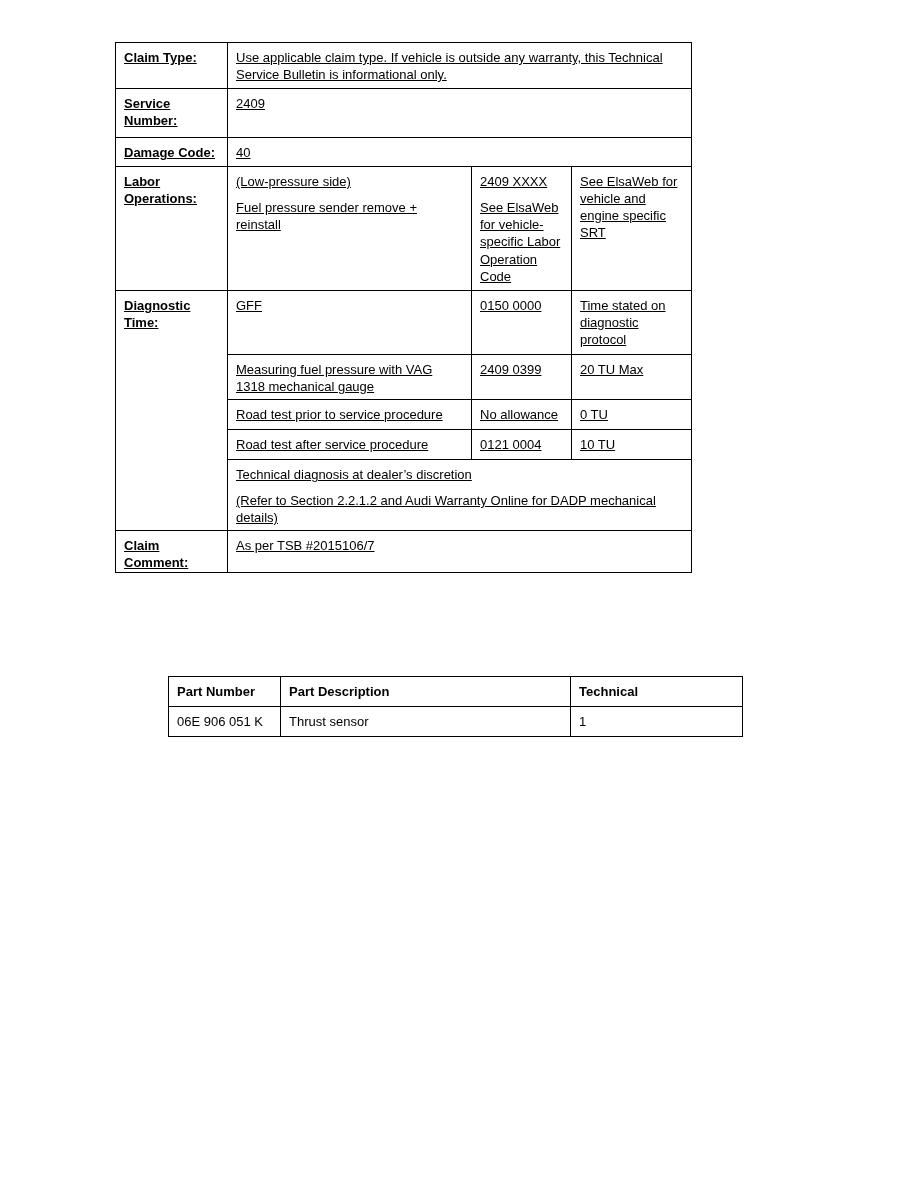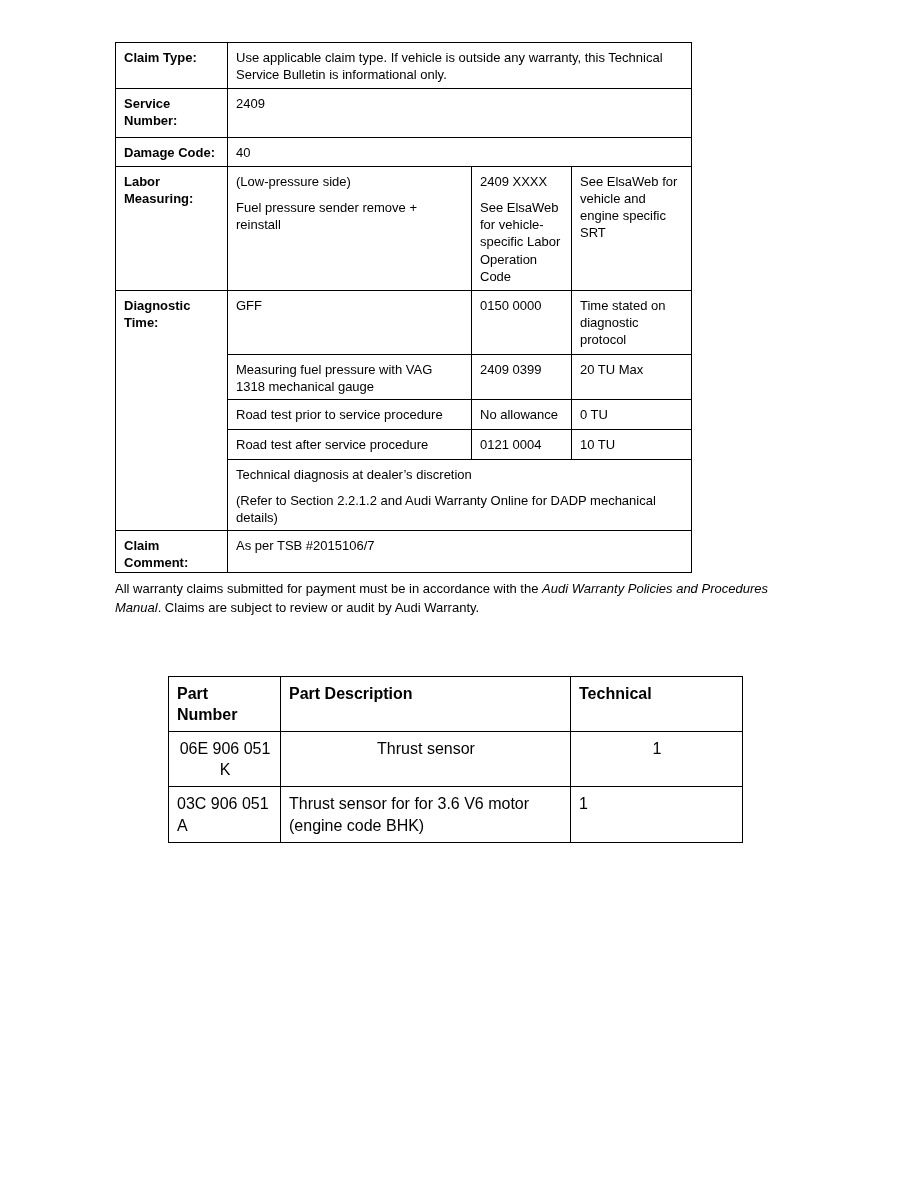--- a/index.html
+++ b/index.html
@@ -25,20 +25,21 @@
     width: 576px;
     border-collapse: collapse;
     table-layout: fixed;
     font-size: 13px;
     line-height: 1.32;
   }
   .main-table td {
     border: 1.5px solid #000000;
     vertical-align: top;
     padding: 6px 7px 1px 8px;
+    text-decoration: underline;
   }
   .main-table td.label {
     font-weight: bold;
   }
   .col-label { width: 112px; }
   .col-desc  { width: 244px; }
   .col-code  { width: 100px; }
   .col-note  { width: 120px; }
 
   .para-gap { margin-top: 9px; }
@@ -55,21 +56,21 @@
   .note-paragraph em { font-style: italic; }
 
   
   .parts-table {
     position: absolute;
     left: 168px;
     top: 676px;
     width: 574px;
     border-collapse: collapse;
     table-layout: fixed;
-    font-size: 16px;
+    font-size: 13px;
     line-height: 1.32;
   }
   .parts-table td {
     border: 1.5px solid #000000;
     vertical-align: top;
     padding: 6px 7px 6px 8px;
   }
   .parts-table td.header {
     font-weight: bold;
   }
@@ -100,21 +101,21 @@
       <td class="label">Service Number:</td>
       <td colspan="3">2409</td>
     </tr>
 
     <tr style="height:29px;">
       <td class="label">Damage Code:</td>
       <td colspan="3">40</td>
     </tr>
 
     <tr style="height:124px;">
-      <td class="label">Labor Measuring:</td>
+      <td class="label">Labor Operations:</td>
       <td>
         <div>(Low-pressure side)</div>
         <div class="para-gap">Fuel pressure sender remove + reinstall</div>
       </td>
       <td>
         <div>2409 XXXX</div>
         <div class="para-gap">See ElsaWeb for vehicle-specific Labor Operation Code</div>
       </td>
       <td>See ElsaWeb for vehicle and engine specific SRT</td>
     </tr>
@@ -151,43 +152,37 @@
       </td>
     </tr>
 
     <tr style="height:42px;">
       <td class="label">Claim Comment:</td>
       <td colspan="3">As per TSB #2015106/7</td>
     </tr>
   </tbody>
     </table>
 
-  <p class="note-paragraph"><span>All warranty claims submitted for payment must be in accordance with the </span><em>Audi Warranty Policies and Procedures Manual</em><span>. Claims are subject to review or audit by Audi Warranty.</span></p>
 
   <table class="parts-table">
     <colgroup>
       <col class="pcol-number">
         <col class="pcol-desc">
         <col class="pcol-qty">
     </colgroup>
 
     <tbody>
         <tr style="height:30px;">
       <td class="header">Part Number</td>
       <td class="header">Part Description</td>
       <td class="header">Technical</td>
     </tr>
 
-    <tr style="height:30px;text-align:center;">
+    <tr style="height:30px;">
       <td>06E 906 051 K</td>
       <td>Thrust sensor</td>
       <td>1</td>
     </tr>
 
-    <tr style="height:47px;">
-      <td>03C 906 051 A</td>
-      <td>Thrust sensor for for 3.6 V6 motor (engine code BHK)</td>
-      <td>1</td>
-    </tr>
   </tbody>
     </table>
 
 </div>
 
 </body></html>

